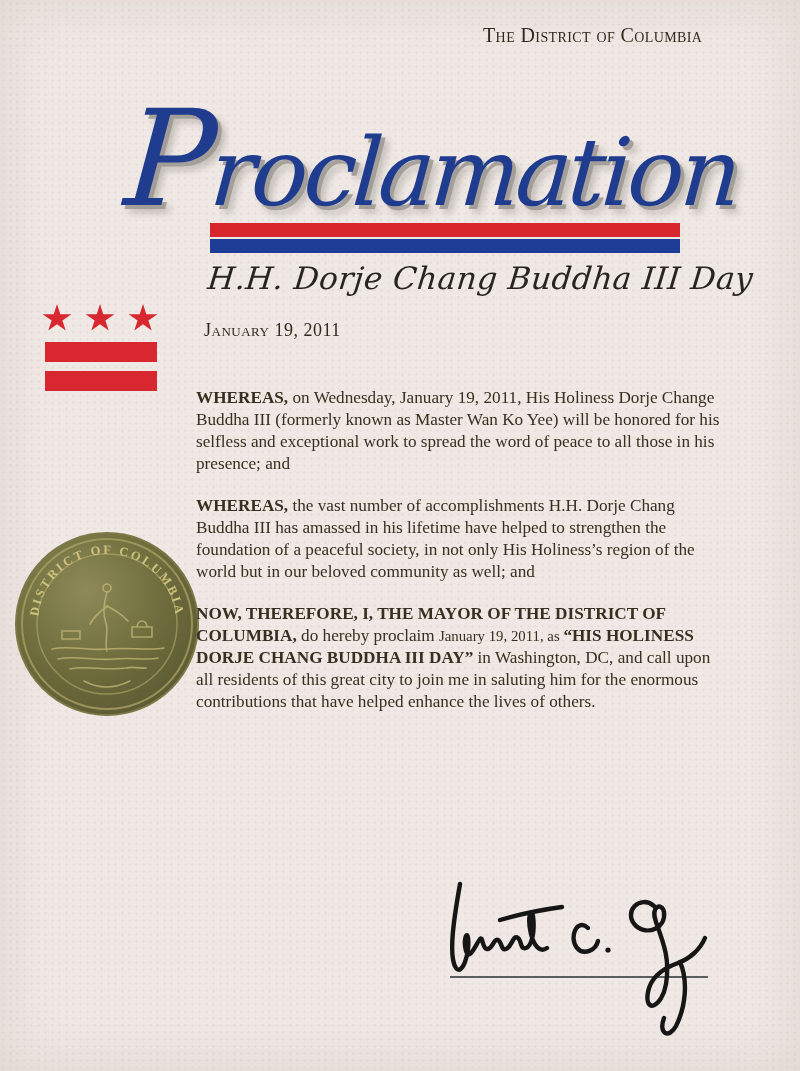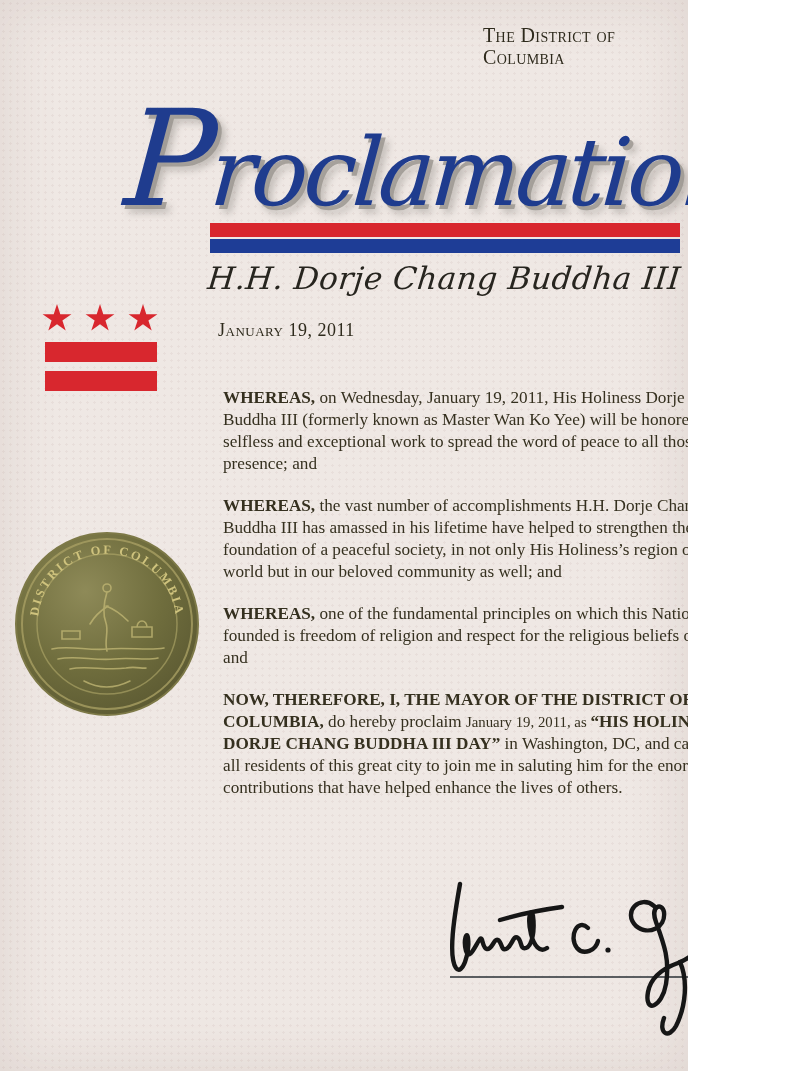--- a/index.html
+++ b/index.html
@@ -1,18 +1,18 @@
 <!DOCTYPE html>
 <html><head>
 <meta charset="utf-8">
 <style>
   html,body{margin:0;padding:0;}
   .page{
     position:relative;
-    width:688px;height:1071px;
+    width:800px;height:1071px;
     background-color:#efe8e4;
     background-image:radial-gradient(rgba(205,188,184,.22) 1px, transparent 1.3px);
     background-size:7px 7px;
     box-shadow:inset 0 0 60px rgba(125,100,90,.14);
     overflow:hidden;
     font-family:"Liberation Serif", serif;
     color:#332e20;
   }
   
   .letterhead{
@@ -42,38 +42,38 @@
   
   .day-title{
     position:absolute;left:208px;top:260px;
     font-family:"DejaVu Serif", serif;font-style:italic;
     font-size:31px;letter-spacing:.5px;
     color:#27251f;
     transform:skewX(-6deg);
     white-space:nowrap;
   }
   .date-line{
-    position:absolute;left:218px;top:320px;
+    position:absolute;left:204px;top:320px;
     font-variant:small-caps;font-size:18px;letter-spacing:.5px;
     color:#2e2a1c;
   }
   
   .flag{position:absolute;left:42px;top:304px;width:122px;height:88px;}
   .flag-stars{position:absolute;left:0;top:0;display:flex;gap:13px;}
   .star{
     width:30px;height:29px;display:inline-block;background:#d8272e;
     clip-path:polygon(50% 0%,61% 35%,98% 35%,68% 57%,79% 91%,50% 70%,21% 91%,32% 57%,2% 35%,39% 35%);
   }
   .flag-bar{position:absolute;left:3px;width:112px;height:20px;background:#d8272e;}
   .flag-bar.b1{top:38px;}
   .flag-bar.b2{top:67px;}
   
   .seal{position:absolute;left:14px;top:531px;width:186px;height:186px;}
   
-  .body-col{position:absolute;left:223px;top:387px;width:534px;}
+  .body-col{position:absolute;left:196px;top:387px;width:534px;}
   .para{margin:0 0 20px 0;font-size:17.2px;line-height:22px;color:#35301f;}
   .para .b{font-weight:bold;}
   .para .sm{font-size:14.8px;}
   
   .signature-block{position:absolute;left:408px;top:876px;width:330px;height:180px;}
 </style>
 </head>
 <body>
 
 <div class="page">
@@ -130,21 +130,20 @@
         <path d="M44,128 C62,124 80,130 100,128 C118,126 132,130 144,127"></path>
         <path d="M56,138 C72,134 92,140 112,137 C122,135 128,138 132,137"></path>
         <path d="M70,150 C85,158 100,158 116,150"></path>
       </g>
     </svg>
   </div>
 
   <div class="body-col">
     <p class="para"><span class="b">WHEREAS,</span><span> on Wednesday, January 19, 2011, His Holiness Dorje Change Buddha III (formerly known as Master Wan Ko Yee) will be honored for his selfless and exceptional work to spread the word of peace to all those in his presence; and</span></p>
     <p class="para"><span class="b">WHEREAS,</span><span> the vast number of accomplishments H.H. Dorje Chang Buddha III has amassed in his lifetime have helped to strengthen the foundation of a peaceful society, in not only His Holiness’s region of the world but in our beloved community as well; and</span></p>
-    <p class="para"><span class="b">WHEREAS,</span><span> one of the fundamental principles on which this Nation was founded is freedom of religion and respect for the religious beliefs of others; and</span></p>
     <p class="para"><span class="b">NOW, THEREFORE, I, THE MAYOR OF THE DISTRICT OF COLUMBIA,</span><span> do hereby proclaim </span><span class="sm">January 19, 2011, as </span><span class="b">“HIS HOLINESS DORJE CHANG BUDDHA III DAY”</span><span> in Washington, DC, and call upon all residents of this great city to join me in saluting him for the enormous contributions that have helped enhance the lives of others.</span></p>
   </div>
 
   <div class="signature-block" title="Vincent C. Gray">
     <svg width="330" height="180" viewBox="0 0 330 180">
 
       <path d="M42,101 L300,101" stroke="#2a3036" stroke-width="1.6" fill="none"></path>
       <g fill="none" stroke="#161616" stroke-width="4.4" stroke-linecap="round" stroke-linejoin="round">
 
         <path d="M52,8 C46,42 40,80 48,92 C54,100 62,78 60,62 C59,54 55,64 58,75

